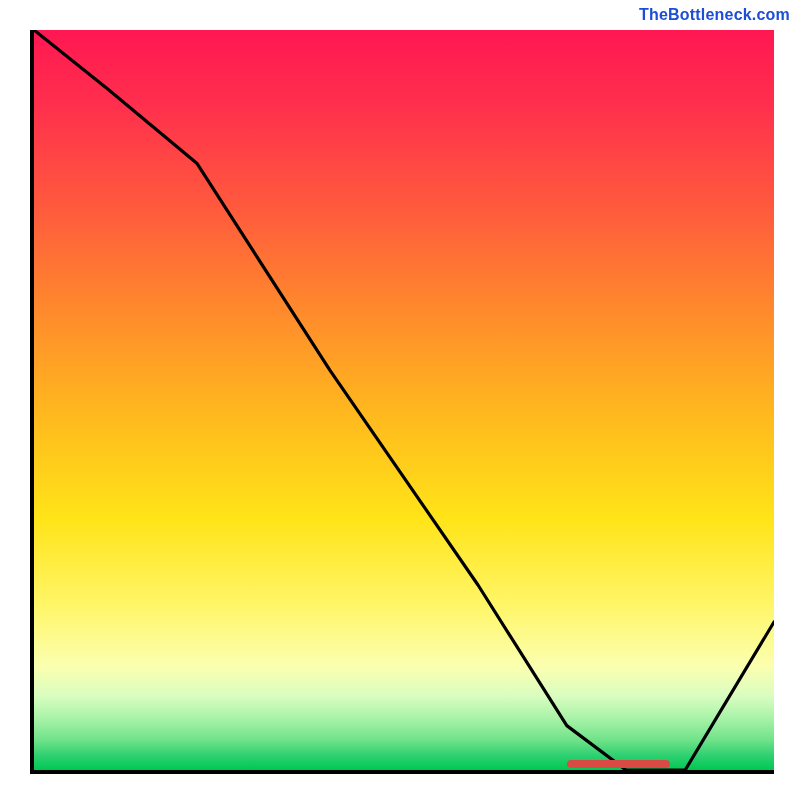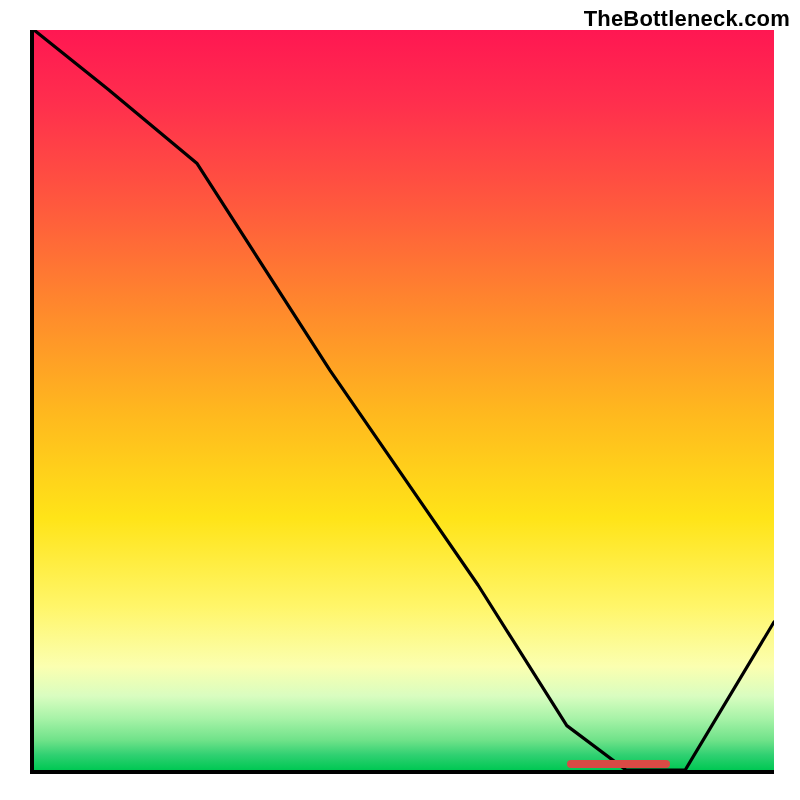--- a/index.html
+++ b/index.html
@@ -13,23 +13,23 @@
   }
   .canvas {
     position: relative;
     width: 800px;
     height: 800px;
   }
   .watermark {
     position: absolute;
     top: 6px;
     right: 10px;
-    font-size: 22px;
+    font-size: 16px;
     font-weight: 600;
-    color: #000000;
+    color: #1d4ed8;
     letter-spacing: 0.2px;
   }
   .plot-area {
     position: absolute;
     left: 30px;
     top: 30px;
     width: 740px;
     height: 740px;
     border-left: 4px solid #000;
     border-bottom: 4px solid #000;

